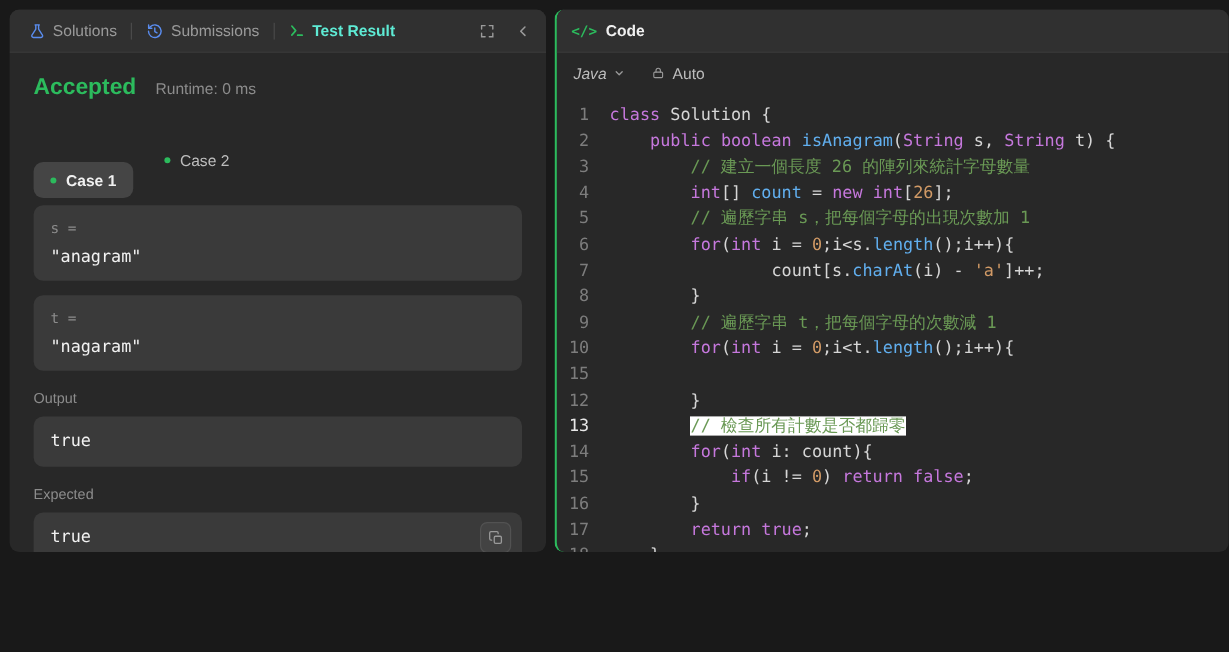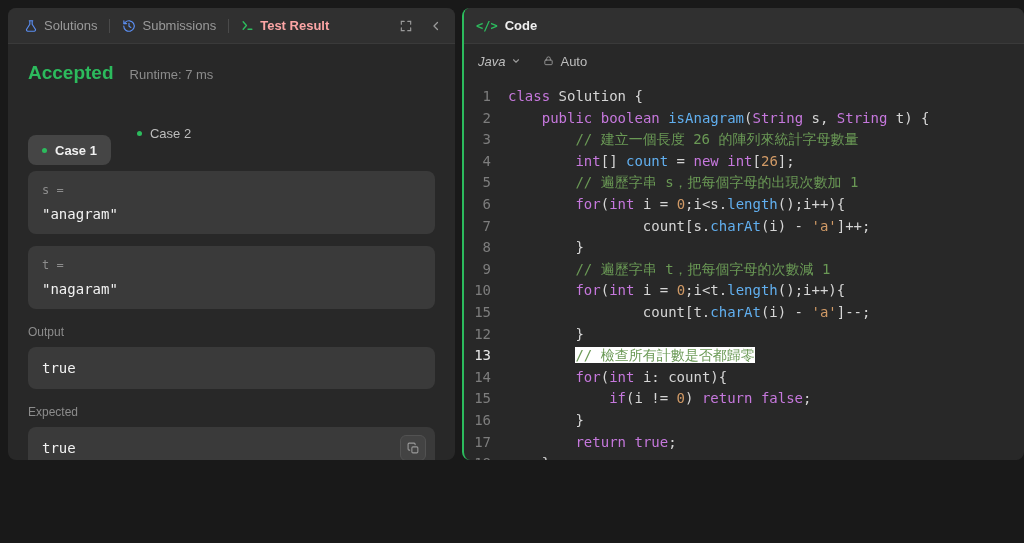--- a/index.html
+++ b/index.html
@@ -8,21 +8,21 @@
   .page { display:flex; gap:7px; padding:8px 0 0 8px; height:100%; }
   .panel { background:#282828; border-radius:8px; overflow:hidden;
            display:flex; flex-direction:column; height:452px;justify-content:center; }
   .left-panel { width:447px; flex-shrink:0; }
   .right-panel { flex:1; border-left:2px solid #2cbb5d; }
 
   .panel-header { height:36px; background:#303030; display:flex; align-items:center;
                   padding:0 12px; flex-shrink:0; border-bottom:1px solid #3a3a3a; }
   .tab { display:flex; align-items:center; gap:6px; font-size:13px; color:#9a9a9a;
          cursor:pointer; padding:0 4px; white-space:nowrap; }
-  .tab.active { color:#fca5a5; font-weight:bold; }
+  .tab.active { color:#5eead4; font-weight:bold; }
   .tab-divider { width:1px; height:14px; background:#4a4a4a; margin:0 8px; }
   .icon { display:inline-flex; align-items:center; }
   .icon.blue { color:#5a8df0; }
   .icon.green { color:#2cbb5d; }
   .icon.gray { color:#9a9a9a; }
   .header-right { margin-left:auto; display:flex; gap:16px; align-items:center; color:#9a9a9a; }
   .header-right .icon { cursor:pointer; }
 
   .panel-body { padding:10px 20px 16px; overflow:hidden; }
   .result-row { display:flex; align-items:baseline; gap:16px; margin:8px 0 18px; }
@@ -115,21 +115,21 @@
           <svg width="14" height="14" viewBox="0 0 24 24" fill="none" stroke="currentColor" stroke-width="2.2" stroke-linecap="round" stroke-linejoin="round">
               <path d="M14.5 6l-6 6 6 6"></path>
             </svg>
         </span>
       </div>
     </div>
 
     <div class="panel-body">
       <div class="result-row">
         <span class="accepted">Accepted</span>
-        <span class="runtime">Runtime: 7 ms</span>
+        <span class="runtime">Runtime: 0 ms</span>
       </div>
 
       <div class="case-row">
         <div class="case-chip active">
           <span class="dot"></span>
           <span>Case 1</span>
         </div>
         <div class="case-chip">
           <span class="dot"></span>
           <span>Case 2</span>
@@ -197,21 +197,21 @@
         <div class="code-line"><span class="line-num">1</span><span class="line-content"><span class="tok-kw">class</span><span class="tok-pl"> Solution {</span></span></div>
         <div class="code-line"><span class="line-num">2</span><span class="line-content"><span class="tok-pl">    </span><span class="tok-kw">public</span><span class="tok-pl"> </span><span class="tok-kw">boolean</span><span class="tok-pl"> </span><span class="tok-fn">isAnagram</span><span class="tok-pl">(</span><span class="tok-kw">String</span><span class="tok-pl"> s, </span><span class="tok-kw">String</span><span class="tok-pl"> t) {</span></span></div>
         <div class="code-line"><span class="line-num">3</span><span class="line-content"><span class="tok-pl">        </span><span class="tok-cm">// 建立一個長度 26 的陣列來統計字母數量</span></span></div>
         <div class="code-line"><span class="line-num">4</span><span class="line-content"><span class="tok-pl">        </span><span class="tok-kw">int</span><span class="tok-pl">[] </span><span class="tok-fn">count</span><span class="tok-pl"> = </span><span class="tok-kw">new</span><span class="tok-pl"> </span><span class="tok-kw">int</span><span class="tok-pl">[</span><span class="tok-num">26</span><span class="tok-pl">];</span></span></div>
         <div class="code-line"><span class="line-num">5</span><span class="line-content"><span class="tok-pl">        </span><span class="tok-cm">// 遍歷字串 s，把每個字母的出現次數加 1</span></span></div>
         <div class="code-line"><span class="line-num">6</span><span class="line-content"><span class="tok-pl">        </span><span class="tok-kw">for</span><span class="tok-pl">(</span><span class="tok-kw">int</span><span class="tok-pl"> i = </span><span class="tok-num">0</span><span class="tok-pl">;i&lt;s.</span><span class="tok-fn">length</span><span class="tok-pl">();i++){</span></span></div>
         <div class="code-line"><span class="line-num">7</span><span class="line-content"><span class="tok-pl">                </span><span class="tok-pl">count[s.</span><span class="tok-fn">charAt</span><span class="tok-pl">(i) - </span><span class="tok-str">'a'</span><span class="tok-pl">]++;</span></span></div>
         <div class="code-line"><span class="line-num">8</span><span class="line-content"><span class="tok-pl">        }</span></span></div>
         <div class="code-line"><span class="line-num">9</span><span class="line-content"><span class="tok-pl">        </span><span class="tok-cm">// 遍歷字串 t，把每個字母的次數減 1</span></span></div>
         <div class="code-line"><span class="line-num">10</span><span class="line-content"><span class="tok-pl">        </span><span class="tok-kw">for</span><span class="tok-pl">(</span><span class="tok-kw">int</span><span class="tok-pl"> i = </span><span class="tok-num">0</span><span class="tok-pl">;i&lt;t.</span><span class="tok-fn">length</span><span class="tok-pl">();i++){</span></span></div>
-        <div class="code-line"><span class="line-num">15</span><span class="line-content"><span class="tok-pl">                </span><span class="tok-pl">count[t.</span><span class="tok-fn">charAt</span><span class="tok-pl">(i) - </span><span class="tok-str">'a'</span><span class="tok-pl">]--;</span></span></div>
+        <div class="code-line"><span class="line-num">15</span></div>
         <div class="code-line"><span class="line-num">12</span><span class="line-content"><span class="tok-pl">        }</span></span></div>
         <div class="code-line hl"><span class="line-num">13</span><span class="line-content"><span class="tok-pl">        </span><span class="tok-cm">// 檢查所有計數是否都歸零</span></span></div>
         <div class="code-line"><span class="line-num">14</span><span class="line-content"><span class="tok-pl">        </span><span class="tok-kw">for</span><span class="tok-pl">(</span><span class="tok-kw">int</span><span class="tok-pl"> i: count){</span></span></div>
         <div class="code-line"><span class="line-num">15</span><span class="line-content"><span class="tok-pl">            </span><span class="tok-kw">if</span><span class="tok-pl">(i != </span><span class="tok-num">0</span><span class="tok-pl">) </span><span class="tok-kw">return</span><span class="tok-pl"> </span><span class="tok-kw">false</span><span class="tok-pl">;</span></span></div>
         <div class="code-line"><span class="line-num">16</span><span class="line-content"><span class="tok-pl">        }</span></span></div>
         <div class="code-line"><span class="line-num">17</span><span class="line-content"><span class="tok-pl">        </span><span class="tok-kw">return</span><span class="tok-pl"> </span><span class="tok-kw">true</span><span class="tok-pl">;</span></span></div>
         <div class="code-line"><span class="line-num">18</span><span class="line-content"><span class="tok-pl">    }</span></span></div>
         <div class="code-line"><span class="line-num">19</span><span class="line-content"><span class="tok-pl">}</span></span></div>
       </div>
   </div>

